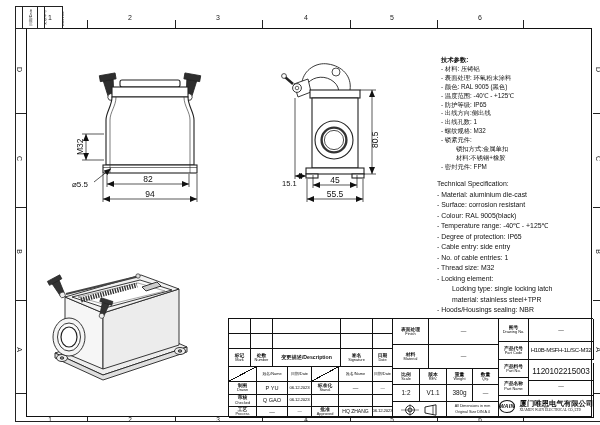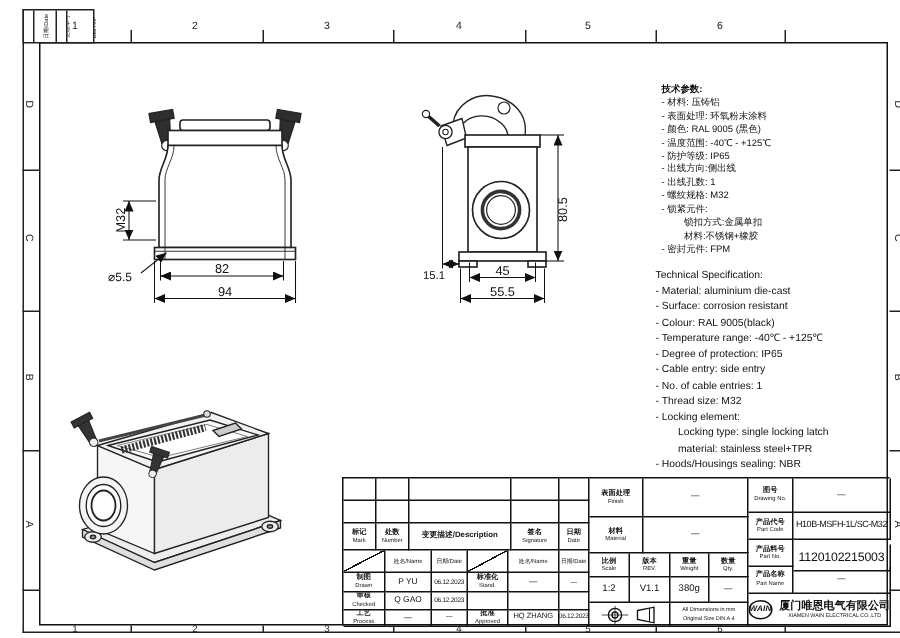--- a/index.html
+++ b/index.html
@@ -427,20 +427,20 @@
         <span class="lab-en">Part No.</span>
       </div>
     <div class="c pno" style="left:300px;top:44px;width:65px;height:18px;">1120102215003</div>
     <div class="c" style="left:270px;top:59px;width:30px;height:17.5px;">
       <span class="lab-cn">产品名称</span>
         <span class="lab-en">Part Name</span>
       </div>
     <div class="c val" style="left:300px;top:59px;width:65px;height:17.5px;">—</div>
     <div class="c row" style="left:270px;top:76.5px;width:95px;height:22.5px;">
       <div class="logo">WAIN</div>
-      <div style="display:flex;flex-direction:column;align-items:center;">
+      <div style="display:flex;flex-direction:column;font-family:Liberation Serif, serif;">
         <div class="co-cn">厦门唯恩电气有限公司</div>
         <div class="co-en">XIAMEN WAIN ELECTRICAL CO.,LTD</div>
       </div>
       </div>
   </div>
 
 </div>
 
 </body></html>

